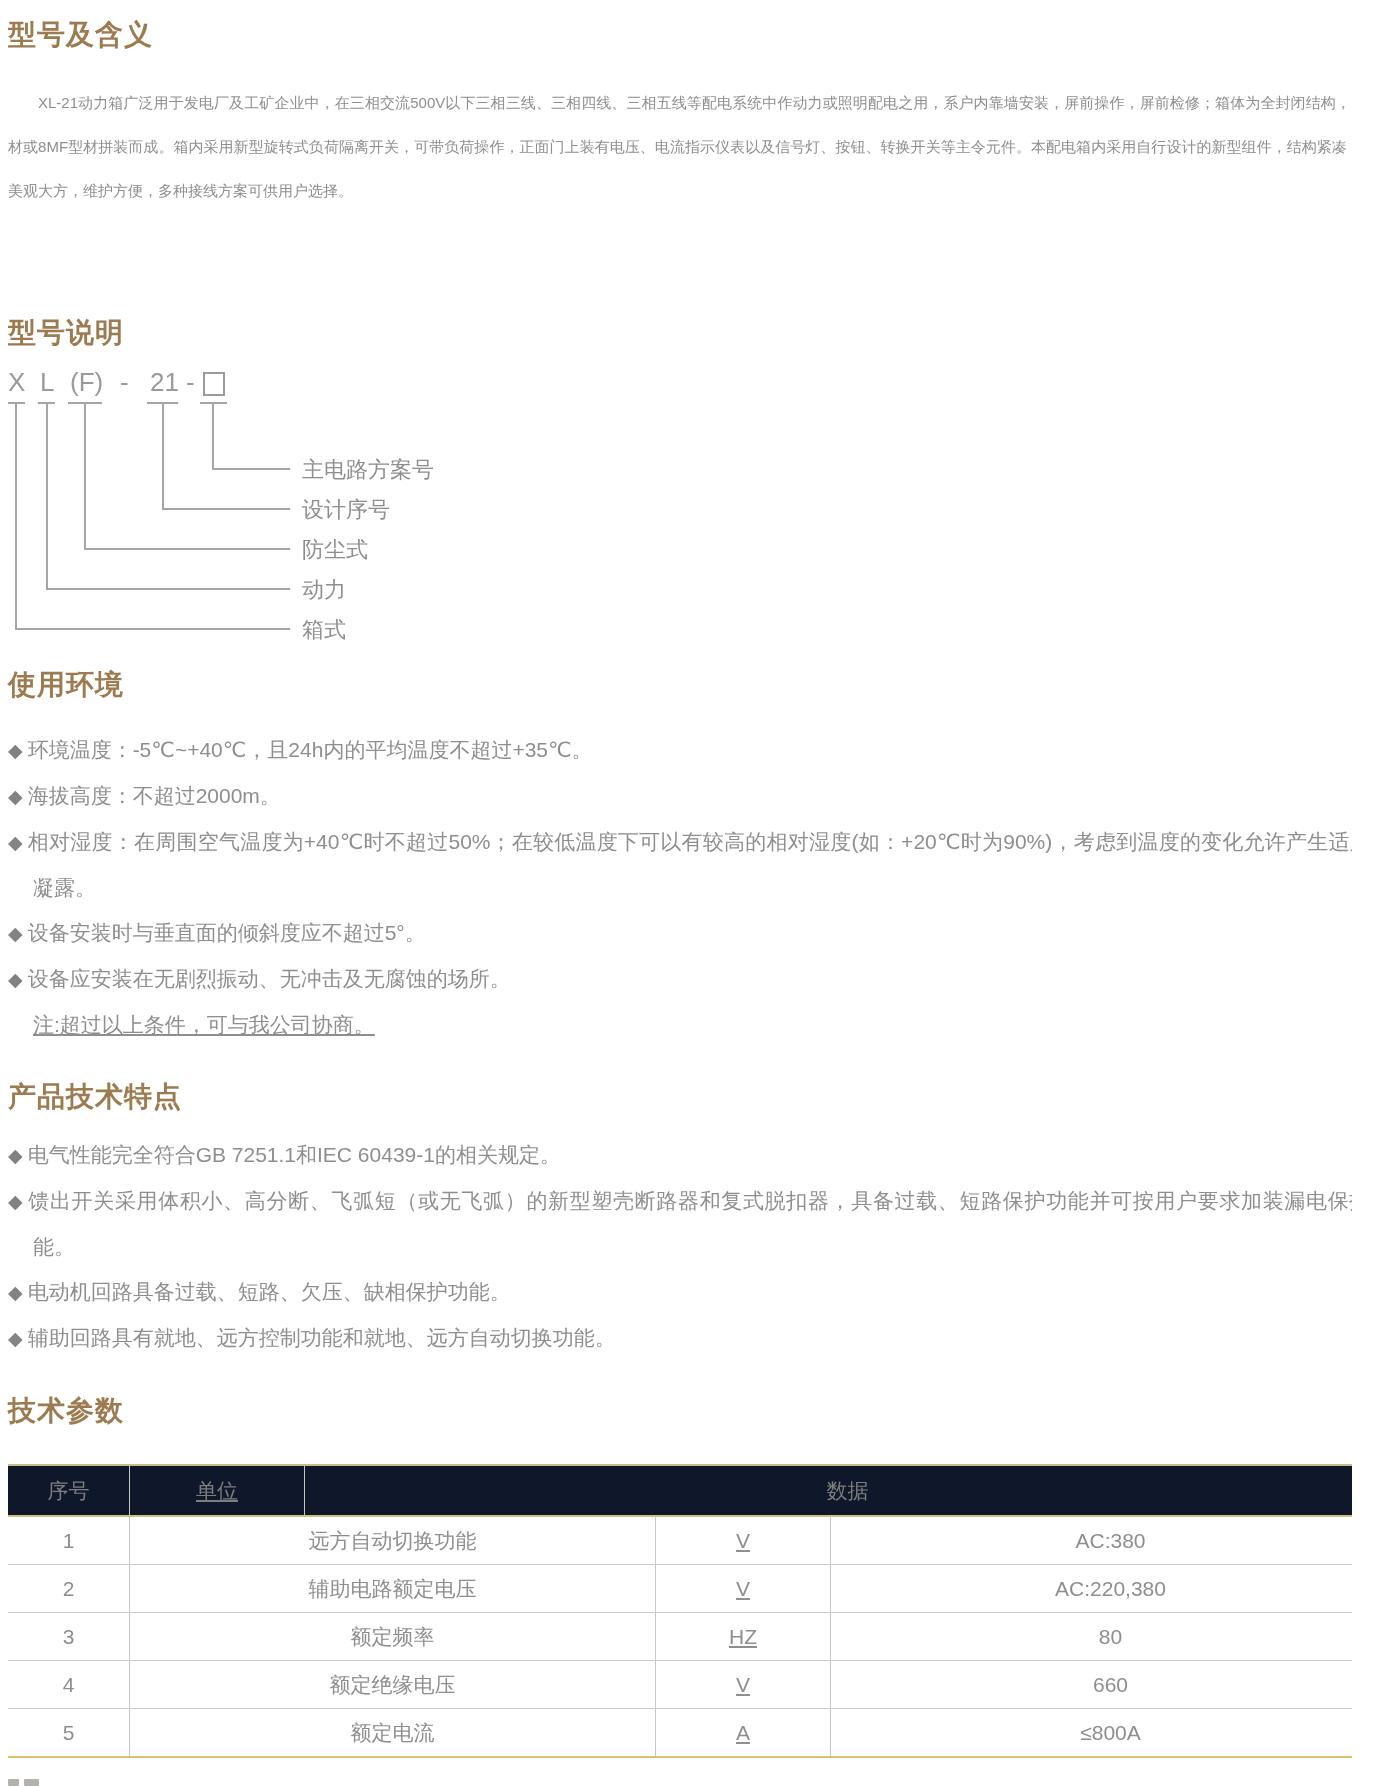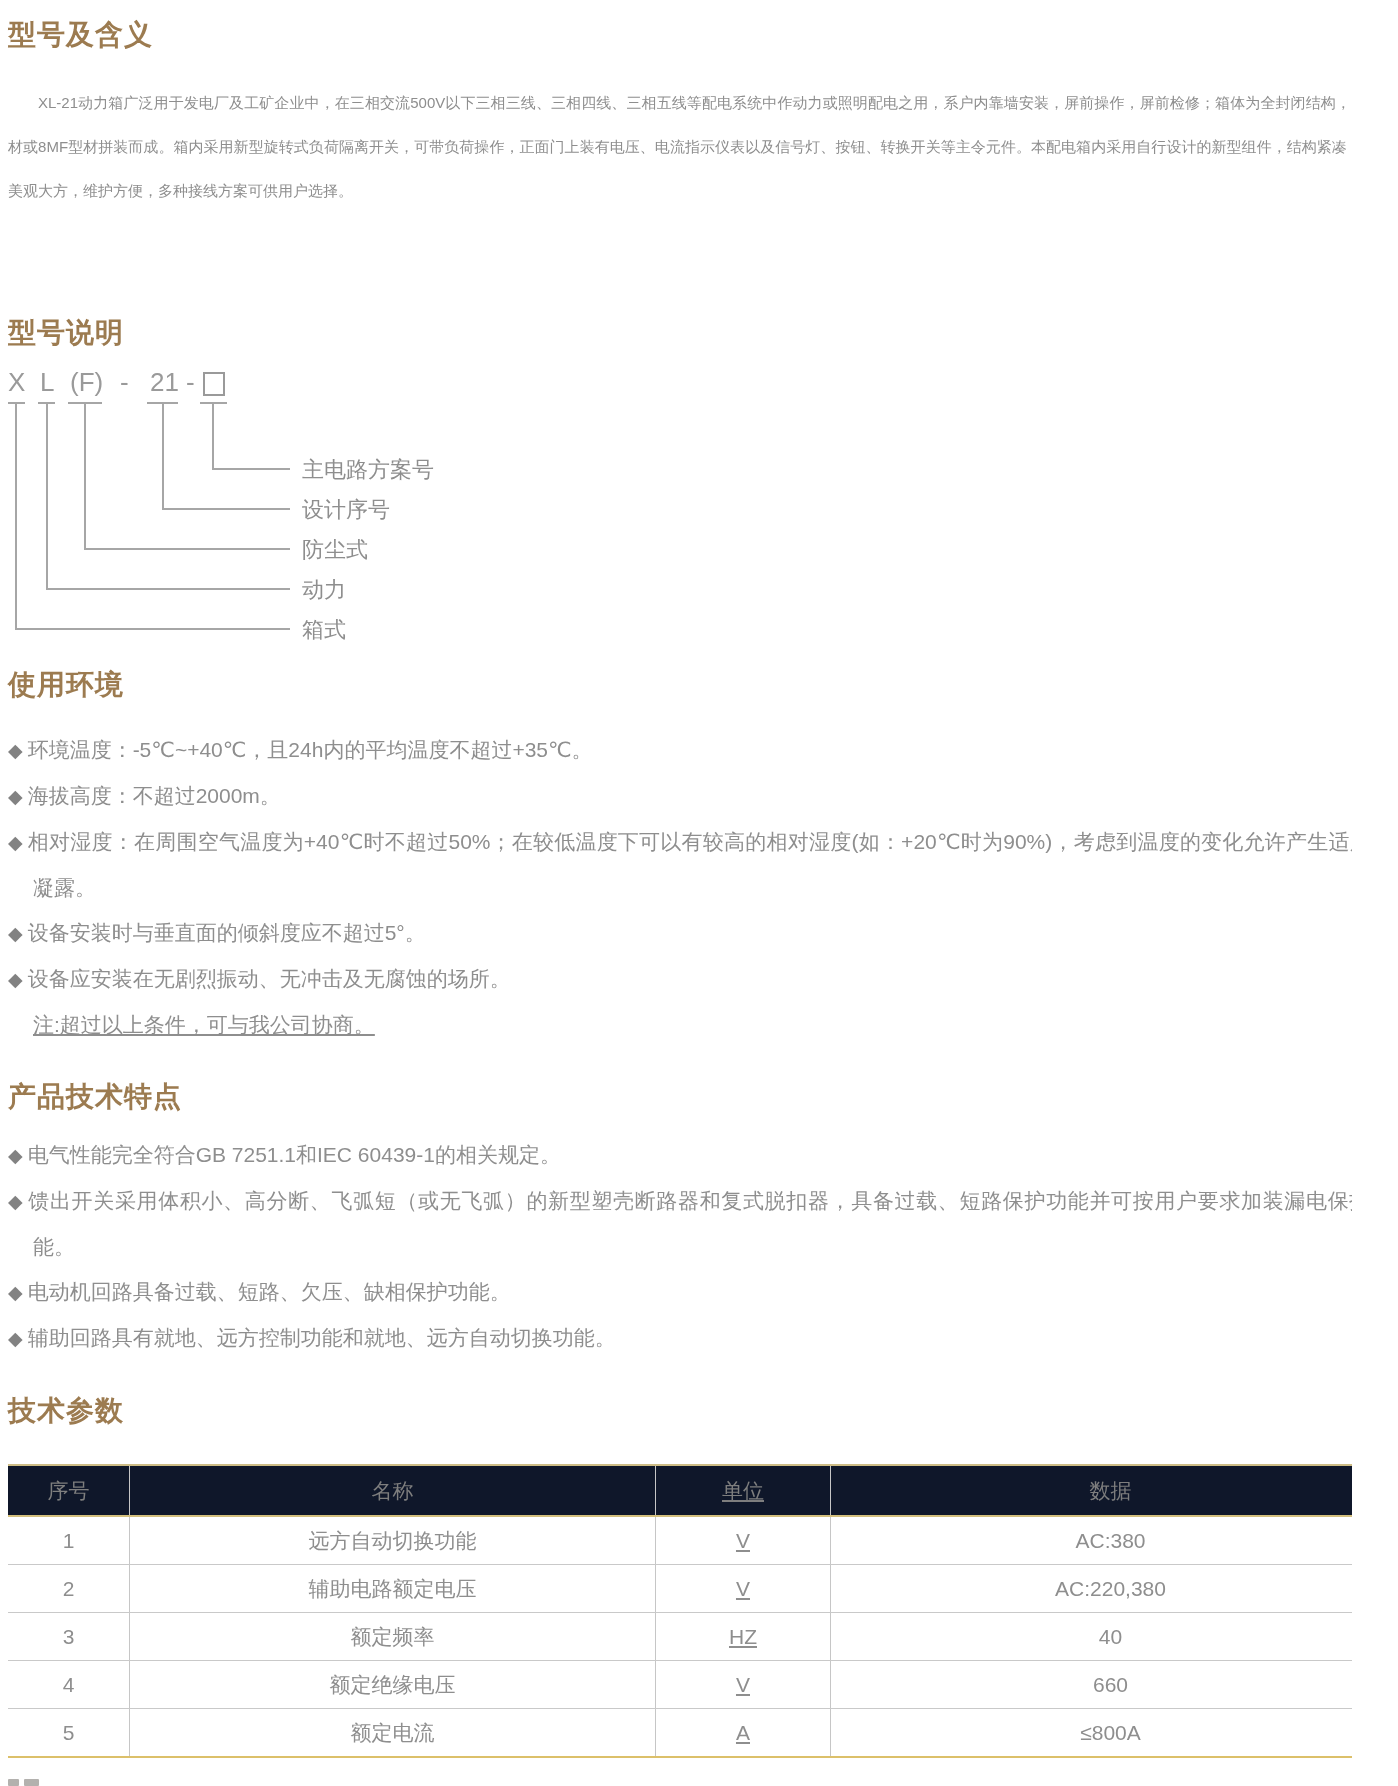--- a/index.html
+++ b/index.html
@@ -114,41 +114,40 @@
     <div class="bitem"><span class="diamond">◆</span><span>馈出开关采用体积小、高分断、飞弧短（或无飞弧）的新型塑壳断路器和复式脱扣器，具备过载、短路保护功能并可按用户要求加装漏电保护功能。</span></div>
     <div class="bitem"><span class="diamond">◆</span><span>电动机回路具备过载、短路、欠压、缺相保护功能。</span></div>
     <div class="bitem"><span class="diamond">◆</span><span>辅助回路具有就地、远方控制功能和就地、远方自动切换功能。</span></div>
   </div>
 
   <h2 class="gold-heading" style="top:1392px">技术参数</h2>
 
   <div class="ptable">
     <div class="trow head">
       <div class="tc tc-1">序号</div>
-      <div class="tc tc-2">名称</div>
       <div class="tc tc-3">单位</div>
       <div class="tc tc-4">数据</div>
     </div>
     <div class="trow tbody">
       <div class="tc tc-1">1</div>
       <div class="tc tc-2">远方自动切换功能</div>
       <div class="tc tc-3">V</div>
       <div class="tc tc-4">AC:380</div>
     </div>
     <div class="trow tbody">
       <div class="tc tc-1">2</div>
       <div class="tc tc-2">辅助电路额定电压</div>
       <div class="tc tc-3">V</div>
       <div class="tc tc-4">AC:220,380</div>
     </div>
     <div class="trow tbody">
       <div class="tc tc-1">3</div>
       <div class="tc tc-2">额定频率</div>
       <div class="tc tc-3">HZ</div>
-      <div class="tc tc-4">40</div>
+      <div class="tc tc-4">80</div>
     </div>
     <div class="trow tbody">
       <div class="tc tc-1">4</div>
       <div class="tc tc-2">额定绝缘电压</div>
       <div class="tc tc-3">V</div>
       <div class="tc tc-4">660</div>
     </div>
     <div class="trow tbody last">
       <div class="tc tc-1">5</div>
       <div class="tc tc-2">额定电流</div>

